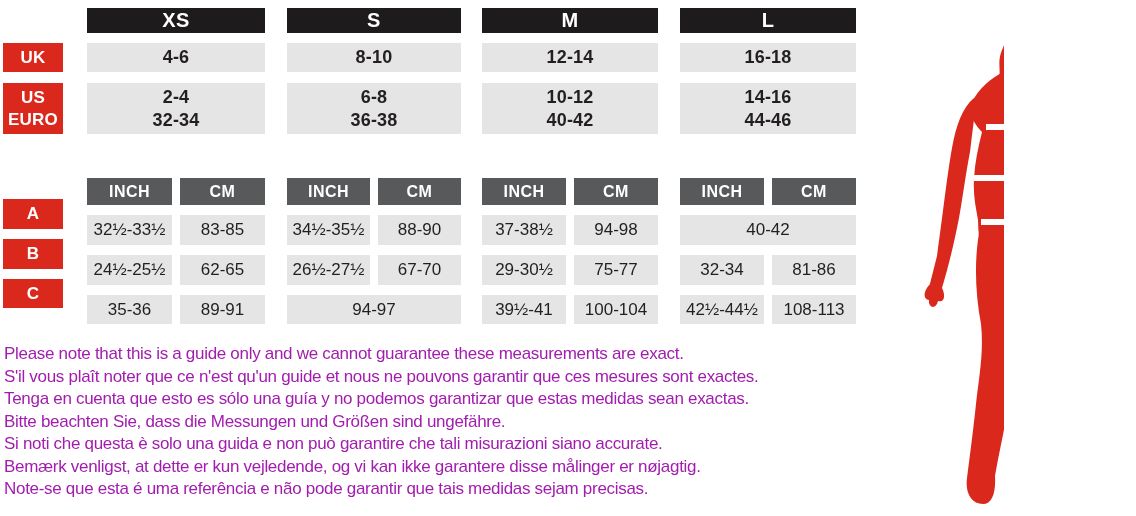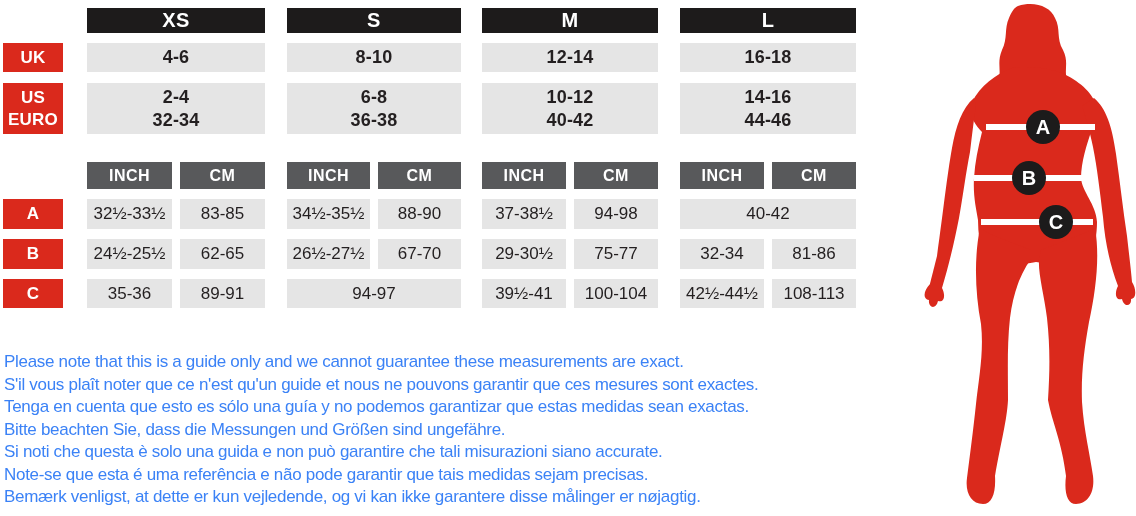--- a/index.html
+++ b/index.html
@@ -1,18 +1,18 @@
 <!DOCTYPE html>
 <html><head>
 <meta charset="utf-8">
 <style>
   *{box-sizing:border-box;margin:0;padding:0}
   html,body{background:#fff}
   body{font-family:"Liberation Sans",sans-serif;}
-  .stage{position:relative;width:1136px;height:516px;background:#fff;overflow:hidden}
+  .stage{position:relative;width:1004px;height:516px;background:#fff;overflow:hidden}
 
   .row{position:absolute;left:0;width:870px}
   .r0{top:8px;height:25px}
   .r1{top:43px;height:29px}
   .r2{top:83px;height:29px}
   .r3{top:106px;height:28px}
   .r4{top:162px;height:27px}
   .r5{top:199px;height:30px}
   .r6{top:239px;height:30px}
   .r7{top:279px;height:29px}
@@ -21,25 +21,25 @@
   .col-lbl{left:3px;width:60px}
   .col-0{left:87px;width:178px}
   .col-1{left:287px;width:174px}
   .col-2{left:482px;width:176px}
   .col-3{left:680px;width:176px}
 
   .size-h{background:#1d1b1b;color:#fff;font-weight:bold;font-size:20px;letter-spacing:.5px}
   .lbl{background:#da291c;color:#fff;font-weight:bold;font-size:17px;letter-spacing:.2px}
   .val{background:#e5e5e5;color:#231f20;font-weight:bold;font-size:18px;letter-spacing:.2px}
 
-  .grp{position:absolute;top:0;height:100%;display:flex;gap:8px}
+  .grp{position:absolute;top:16px;height:100%;display:flex;gap:8px}
   .unit{flex:1;background:#58595b;color:#fff;font-weight:bold;font-size:16px;letter-spacing:.5px;display:flex;align-items:center;justify-content:center}
   .mval{flex:1;background:#e5e5e5;color:#231f20;font-weight:normal;font-size:17px;display:flex;align-items:center;justify-content:center}
 
-  .disclaimer{position:absolute;left:4px;top:351px;font-size:17px;line-height:22.5px;color:#3b82f6;letter-spacing:-.3px}
+  .disclaimer{position:absolute;left:4px;top:343px;font-size:17px;line-height:22.5px;color:#a21caf;letter-spacing:-.3px}
 
   .figure{position:absolute;left:904px;top:2px;width:232px;height:512px}
   .fig-letter{font-family:"Liberation Sans",sans-serif;font-weight:bold;font-size:20px;fill:#ffffff;text-anchor:middle}
 </style>
 </head>
 <body>
 
 <div class="stage">
 
   <div class="row r0">
@@ -149,22 +149,22 @@
       <div class="mval">108-113</div>
     </div>
   </div>
 
   <div class="disclaimer">
     <div>Please note that this is a guide only and we cannot guarantee these measurements are exact.</div>
     <div>S'il vous plaît noter que ce n'est qu'un guide et nous ne pouvons garantir que ces mesures sont exactes.</div>
     <div>Tenga en cuenta que esto es sólo una guía y no podemos garantizar que estas medidas sean exactas.</div>
     <div>Bitte beachten Sie, dass die Messungen und Größen sind ungefähre.</div>
     <div>Si noti che questa è solo una guida e non può garantire che tali misurazioni siano accurate.</div>
+    <div>Bemærk venligst, at dette er kun vejledende, og vi kan ikke garantere disse målinger er nøjagtig.</div>
     <div>Note-se que esta é uma referência e não pode garantir que tais medidas sejam precisas.</div>
-    <div>Bemærk venligst, at dette er kun vejledende, og vi kan ikke garantere disse målinger er nøjagtig.</div>
   </div>
 
   <svg class="figure" viewBox="0 0 232 512" width="232" height="512" xmlns="http://www.w3.org/2000/svg">
     <g fill="#da291c" stroke="none">
 
       <path d="M114,4 C130,-1 146,4 151,16 C157,27 152,36 159,48 C166,62 158,70 165,82 C170,92 164,100 168,107 C170,114 162,118 155,117 L103,117 C95,118 88,114 91,106 C94,98 88,92 93,82 C99,70 92,62 98,48 C104,36 100,27 105,16 C108,9 110,6 114,4 Z"></path>
 
       <path d="M108,66 C92,72 76,84 68,100 C64,112 70,122 78,130 C74,146 71,160 70,176 C69,194 72,206 74,218 C74,234 77,248 80,260 C95,268 120,262 132,260 C150,262 170,266 186,258 C190,248 193,234 193,220 C192,202 178,190 177,176 C177,160 183,142 187,130 C190,118 193,108 190,98 C184,86 168,74 152,69 C138,65 120,64 108,66 Z"></path>
 
       <path d="M70,96 C58,106 52,124 48,146 C43,174 40,204 33,254 C29,270 26,282 26,282 C20,288 18,297 25,298 C24,306 32,308 34,299 C40,301 42,294 38,286 C44,266 50,242 55,216 C59,194 62,170 66,150 C68,133 70,116 72,104 Z"></path>

